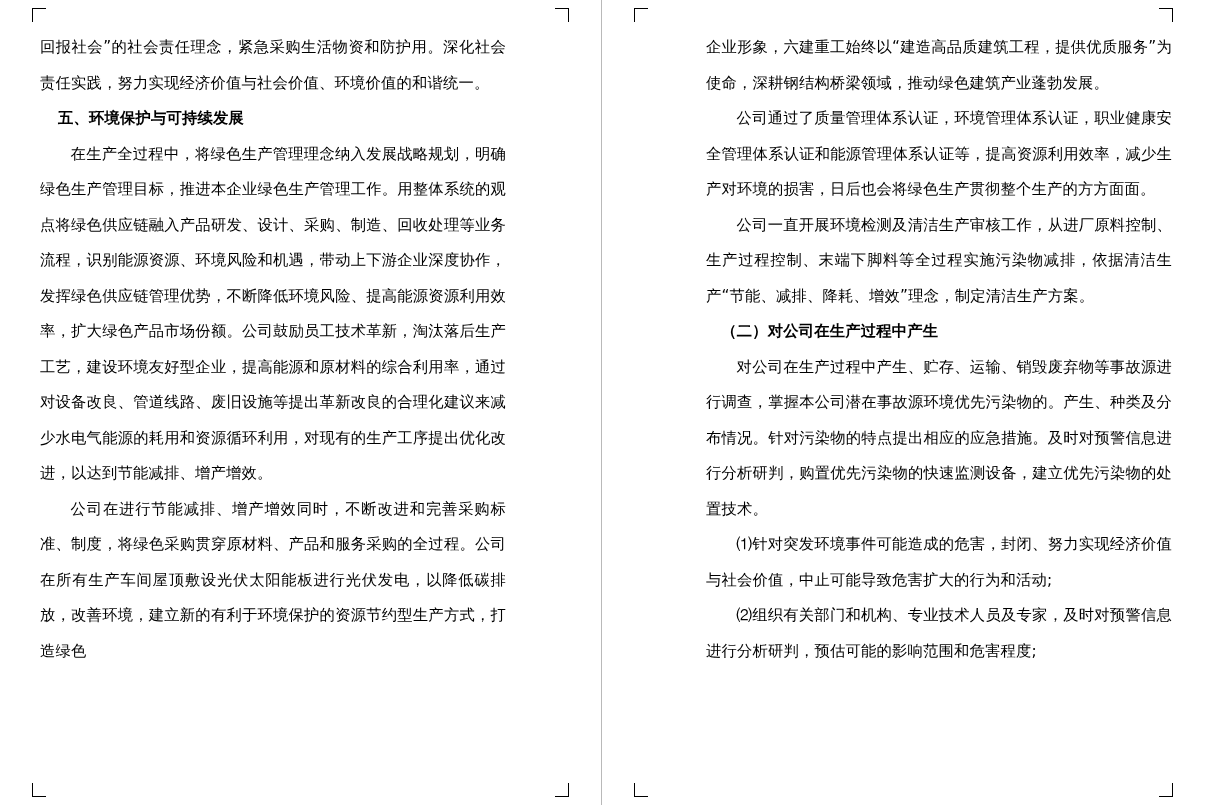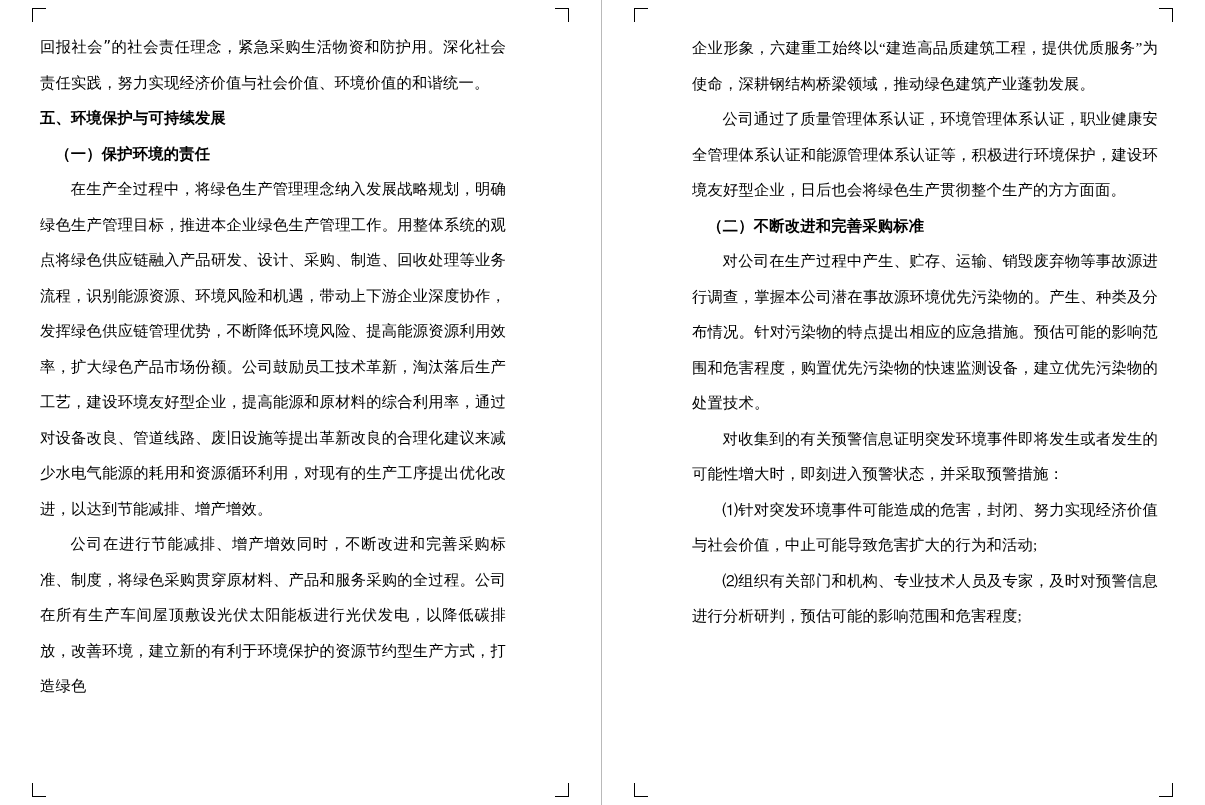--- a/index.html
+++ b/index.html
@@ -44,75 +44,74 @@
   .mark.br { bottom: 8px; right: 32px; border-right: 1px solid #000; border-bottom: 1px solid #000; }
 
   .content {
     position: absolute;
     top: 0;
     left: 40px;
     width: 466px;
     padding-top: 30px;
   }
   .page-right .content {
-    left: 90px;
+    left: 104px;
     width: 466px;
-    font-family: Liberation Serif, serif;
   }
   p {
     margin: 0;
     font-size: 15.3px;
     line-height: 35.5px;
     color: #000000;
     text-align: justify;
     text-justify: inter-ideograph;
     letter-spacing: 0.2px;
   }
   p.indent {
     text-indent: 2em;
   }
   p.heading {
     font-weight: bold;
     text-indent: 0;
+    margin-left: 18px;
   }
   p.heading-indent {
     font-weight: bold;
     text-indent: 1em;
   }
 </style>
 </head>
 <body>
 
 <div class="pages">
 
   <div class="page page-left">
     <span class="mark tl"></span>
     <span class="mark tr"></span>
     <span class="mark bl"></span>
     <span class="mark br"></span>
 
     <div class="content">
       <p>回报社会”的社会责任理念，紧急采购生活物资和防护用。深化社会责任实践，努力实现经济价值与社会价值、环境价值的和谐统一。</p>
       <p class="heading">五、环境保护与可持续发展</p>
-      <p class="heading-indent">（一）保护环境的责任</p>
       <p class="indent">在生产全过程中，将绿色生产管理理念纳入发展战略规划，明确绿色生产管理目标，推进本企业绿色生产管理工作。用整体系统的观点将绿色供应链融入产品研发、设计、采购、制造、回收处理等业务流程，识别能源资源、环境风险和机遇，带动上下游企业深度协作，发挥绿色供应链管理优势，不断降低环境风险、提高能源资源利用效率，扩大绿色产品市场份额。公司鼓励员工技术革新，淘汰落后生产工艺，建设环境友好型企业，提高能源和原材料的综合利用率，通过对设备改良、管道线路、废旧设施等提出革新改良的合理化建议来减少水电气能源的耗用和资源循环利用，对现有的生产工序提出优化改进，以达到节能减排、增产增效。</p>
       <p class="indent">公司在进行节能减排、增产增效同时，不断改进和完善采购标准、制度，将绿色采购贯穿原材料、产品和服务采购的全过程。公司在所有生产车间屋顶敷设光伏太阳能板进行光伏发电，以降低碳排放，改善环境，建立新的有利于环境保护的资源节约型生产方式，打造绿色</p>
     </div>
   </div>
 
   <div class="page page-right">
     <span class="mark tl"></span>
     <span class="mark tr"></span>
     <span class="mark bl"></span>
     <span class="mark br"></span>
 
     <div class="content">
       <p>企业形象，六建重工始终以“建造高品质建筑工程，提供优质服务”为使命，深耕钢结构桥梁领域，推动绿色建筑产业蓬勃发展。</p>
-      <p class="indent">公司通过了质量管理体系认证，环境管理体系认证，职业健康安全管理体系认证和能源管理体系认证等，积极进行环境保护，建设环境友好型企业，日后也会将绿色生产贯彻整个生产的方方面面。</p>
-      <p class="heading-indent">（二）不断改进和完善采购标准</p>
-      <p class="indent">对公司在生产过程中产生、贮存、运输、销毁废弃物等事故源进行调查，掌握本公司潜在事故源环境优先污染物的。产生、种类及分布情况。针对污染物的特点提出相应的应急措施。预估可能的影响范围和危害程度，购置优先污染物的快速监测设备，建立优先污染物的处置技术。</p>
-      <p class="indent">对收集到的有关预警信息证明突发环境事件即将发生或者发生的可能性增大时，即刻进入预警状态，并采取预警措施：</p>
+      <p class="indent">公司通过了质量管理体系认证，环境管理体系认证，职业健康安全管理体系认证和能源管理体系认证等，提高资源利用效率，减少生产对环境的损害，日后也会将绿色生产贯彻整个生产的方方面面。</p>
+      <p class="indent">公司一直开展环境检测及清洁生产审核工作，从进厂原料控制、生产过程控制、末端下脚料等全过程实施污染物减排，依据清洁生产“节能、减排、降耗、增效”理念，制定清洁生产方案。</p>
+      <p class="heading-indent">（二）对公司在生产过程中产生</p>
+      <p class="indent">对公司在生产过程中产生、贮存、运输、销毁废弃物等事故源进行调查，掌握本公司潜在事故源环境优先污染物的。产生、种类及分布情况。针对污染物的特点提出相应的应急措施。及时对预警信息进行分析研判，购置优先污染物的快速监测设备，建立优先污染物的处置技术。</p>
       <p class="indent">⑴针对突发环境事件可能造成的危害，封闭、努力实现经济价值与社会价值，中止可能导致危害扩大的行为和活动;</p>
       <p class="indent">⑵组织有关部门和机构、专业技术人员及专家，及时对预警信息进行分析研判，预估可能的影响范围和危害程度;</p>
     </div>
   </div>
 
 </div>
 
 </body></html>

